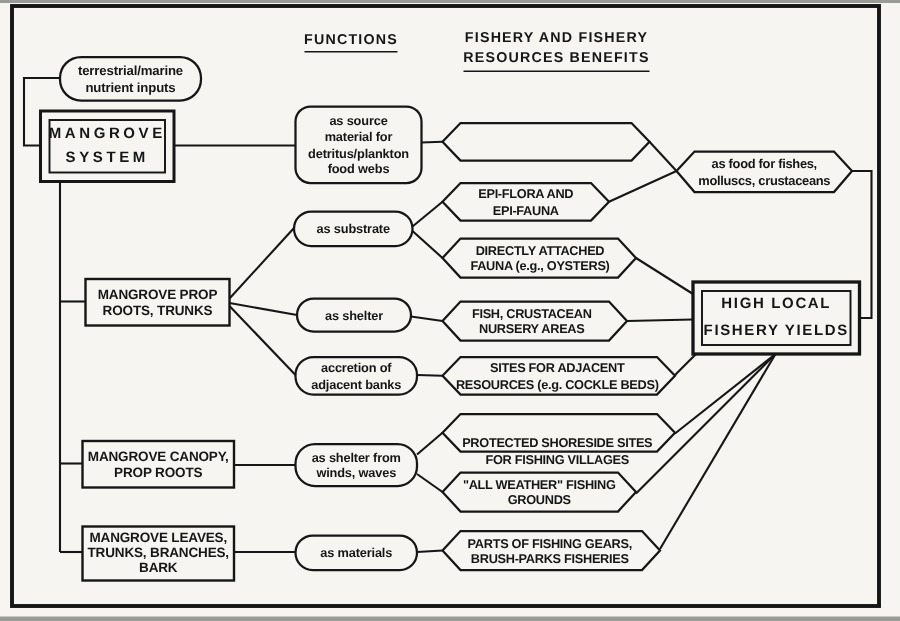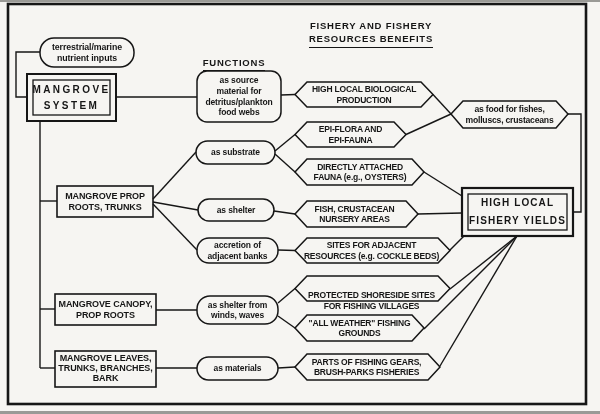--- a/index.html
+++ b/index.html
@@ -90,21 +90,21 @@
         <line x1="440" y1="366" x2="517" y2="236"></line>
         <line x1="156" y1="310" x2="197" y2="310"></line>
         <line x1="278" y1="303" x2="295" y2="288.5"></line>
         <line x1="278" y1="316" x2="295" y2="328"></line>
         <line x1="156" y1="368" x2="197" y2="368"></line>
         <line x1="278" y1="368" x2="295" y2="367"></line>
       </g>
     </g>
   </svg>
 
-  <div class="lbl hdr" style="left:194px;top:20px;width:80px;height:16px;margin-top:36px;">
+  <div class="lbl hdr" style="left:194px;top:20px;width:80px;height:16px;">
     <span class="u">FUNCTIONS</span>
   </div>
   <div class="lbl hdr" style="left:296px;top:20px;width:126px;height:28px;margin-left:12px;">
     <span>FISHERY AND FISHERY</span>
     <span class="u">RESOURCES BENEFITS</span>
   </div>
 
   <div class="lbl fn" style="left:40px;top:38px;width:94px;height:29px;font-size:8.8px;">terrestrial/marine
 nutrient inputs</div>
   <div class="lbl sys" style="left:33px;top:80px;width:77px;height:35px;">MANGROVE
@@ -122,22 +122,20 @@
 detritus/plankton
 food webs</div>
   <div class="lbl fn" style="left:196px;top:141px;width:79px;height:23px;">as substrate</div>
   <div class="lbl fn" style="left:198px;top:199px;width:76px;height:22px;">as shelter</div>
   <div class="lbl fn" style="left:197px;top:238px;width:81px;height:25px;">accretion of
 adjacent banks</div>
   <div class="lbl fn" style="left:197px;top:296px;width:81px;height:28px;">as shelter from
 winds, waves</div>
   <div class="lbl fn" style="left:197px;top:357px;width:81px;height:23px;">as materials</div>
 
-  <div class="lbl hex" style="left:303px;top:82px;width:122px;height:25px;">HIGH LOCAL BIOLOGICAL
-PRODUCTION</div>
   <div class="lbl hex" style="left:457px;top:101px;width:105px;height:27px;font-size:8.6px;">as food for fishes,
 molluscs, crustaceans</div>
   <div class="lbl hex" style="left:303px;top:122px;width:95px;height:25px;">EPI-FLORA AND
 EPI-FAUNA</div>
   <div class="lbl hex" style="left:299px;top:159px;width:122px;height:26px;">DIRECTLY ATTACHED
 FAUNA (e.g., OYSTERS)</div>
   <div class="lbl hex" style="left:303px;top:201px;width:103px;height:26px;">FISH, CRUSTACEAN
 NURSERY AREAS</div>
   <div class="lbl hex" style="left:299px;top:238px;width:145px;height:25px;">SITES FOR ADJACENT
 RESOURCES (e.g. COCKLE BEDS)</div>

